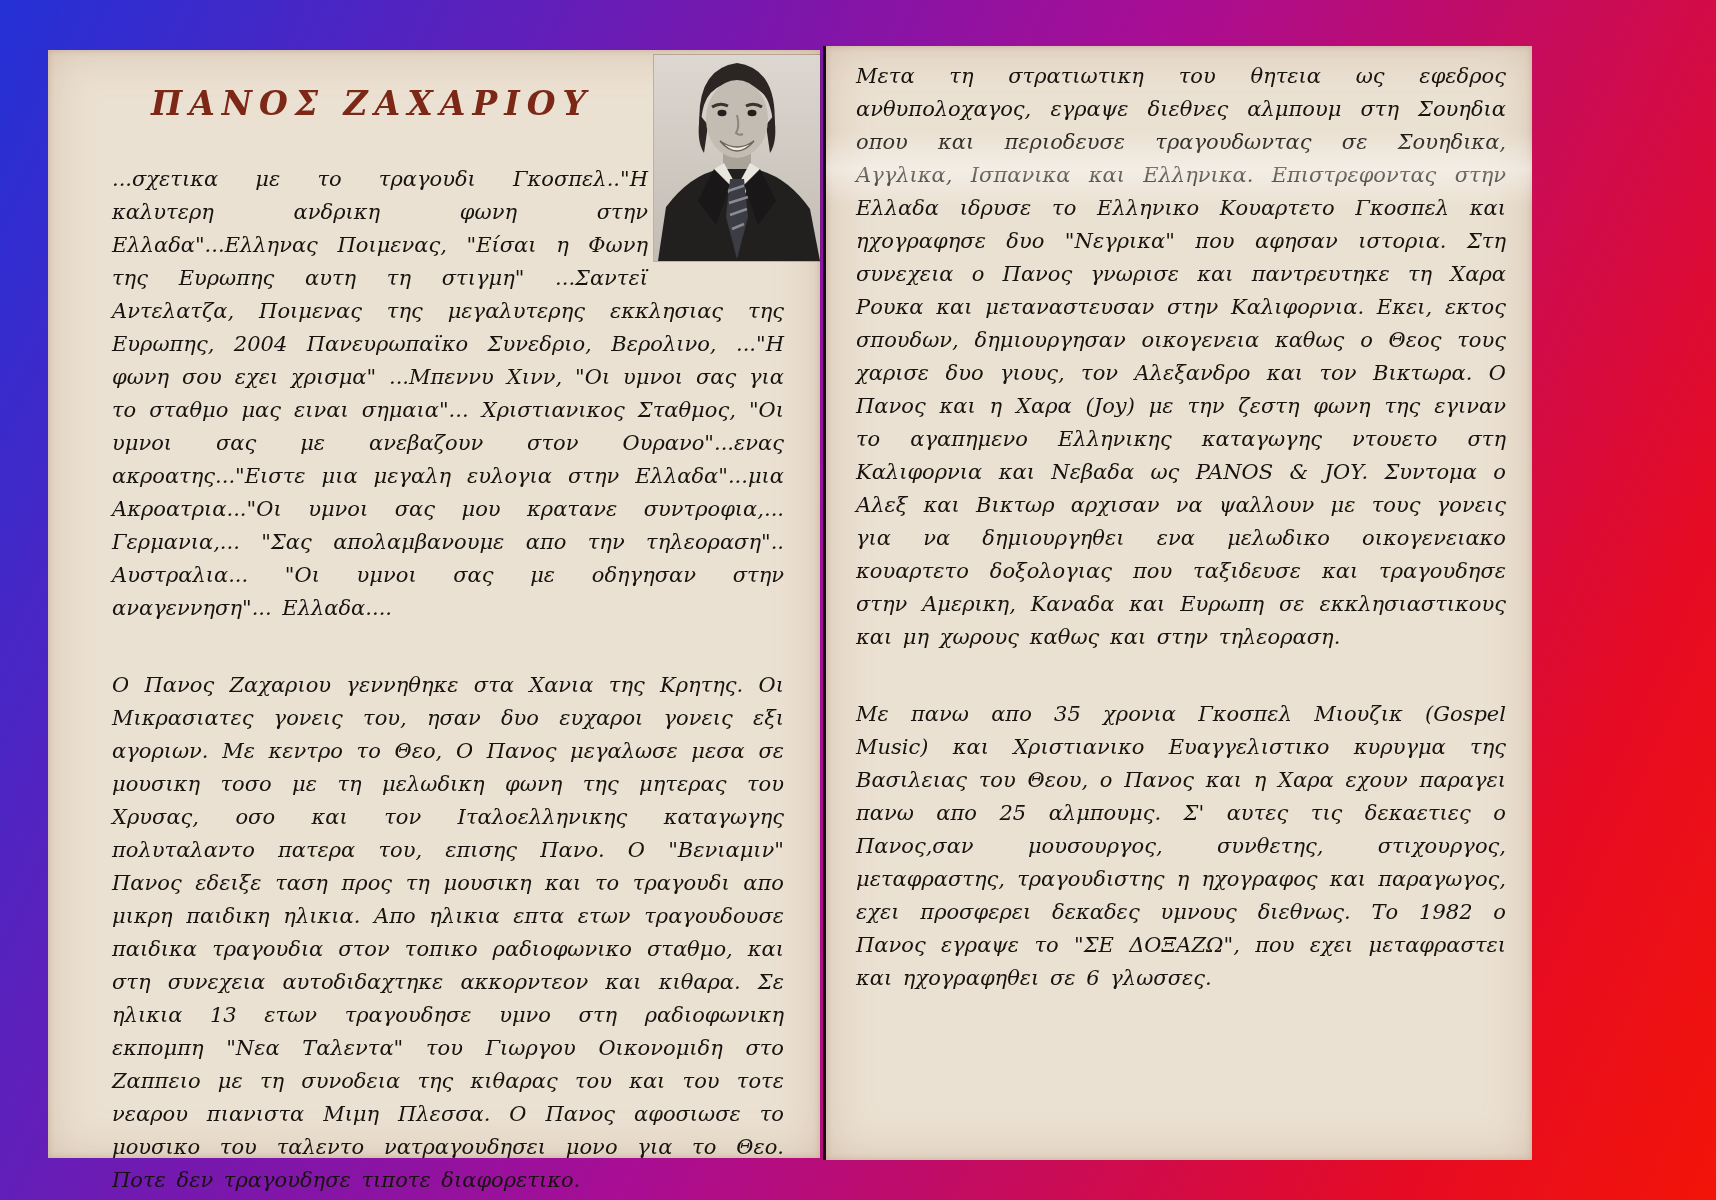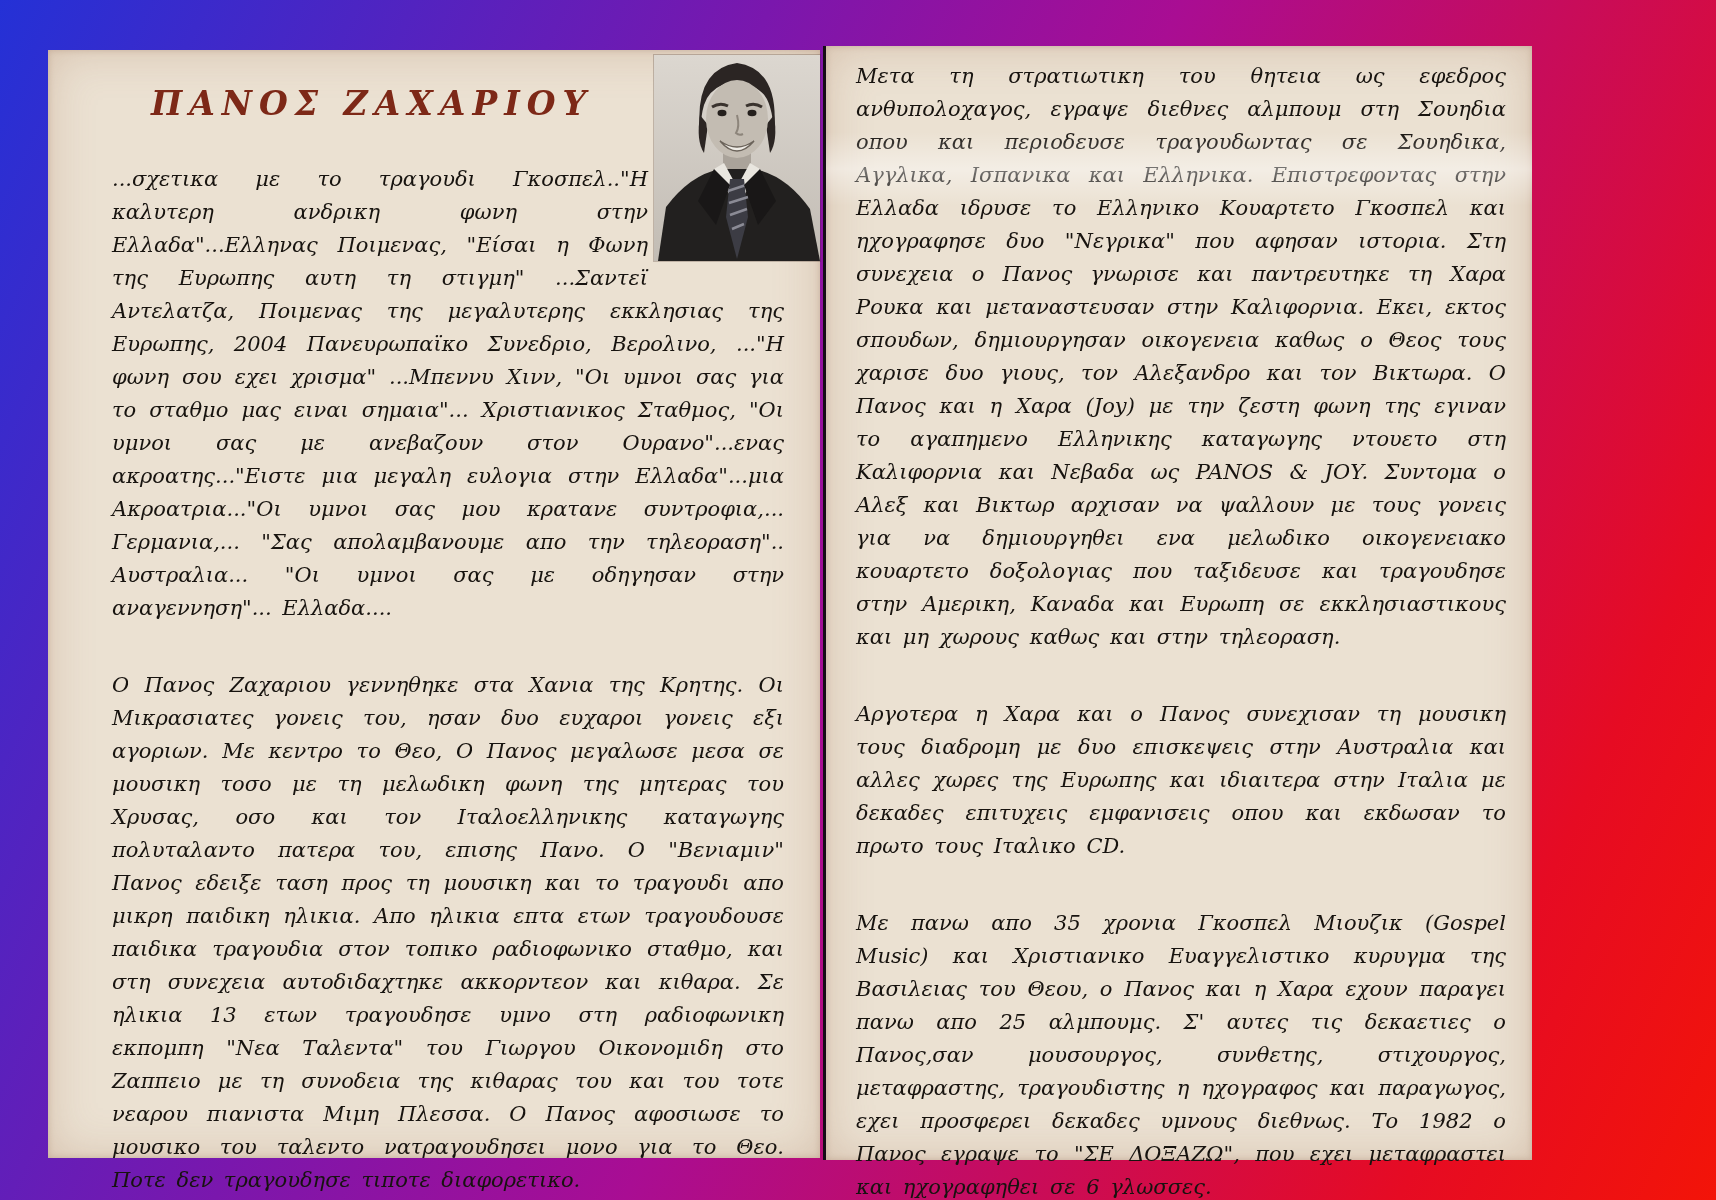--- a/index.html
+++ b/index.html
@@ -89,19 +89,18 @@
     </p>
 
     <p class="para-gap-lg">Ο Πανος Ζαχαριου γεννηθηκε στα Χανια της Κρητης. Οι Μικρασιατες γονεις του, ησαν δυο ευχαροι γονεις εξι αγοριων. Με κεντρο το Θεο, Ο Πανος μεγαλωσε μεσα σε μουσικη τοσο με τη μελωδικη φωνη της μητερας του Χρυσας, οσο και τον Ιταλοελληνικης καταγωγης πολυταλαντο πατερα του, επισης Πανο. Ο "Βενιαμιν" Πανος εδειξε ταση προς τη μουσικη και το τραγουδι απο μικρη παιδικη ηλικια. Απο ηλικια επτα ετων τραγουδουσε παιδικα τραγουδια στον τοπικο ραδιοφωνικο σταθμο, και στη συνεχεια αυτοδιδαχτηκε ακκορντεον και κιθαρα. Σε ηλικια 13 ετων τραγουδησε υμνο στη ραδιοφωνικη εκπομπη "Νεα Ταλεντα" του Γιωργου Οικονομιδη στο Ζαππειο με τη συνοδεια της κιθαρας του και του τοτε νεαρου πιανιστα Μιμη Πλεσσα. Ο Πανος αφοσιωσε το μουσικο του ταλεντο νατραγουδησει μονο για το Θεο. Ποτε δεν τραγουδησε τιποτε διαφορετικο.</p>
 
     <p>Στα 18 βγηκε στην Ευρωπη για θεολογικες σπουδες. Εγεινε μελος του Διεθνους Φωνητικου Κουαρτετου Γκοσπελ της Αγγλιας και περιοδευσε με εμφανισεις σε μικρους και μεγαλους χωρους στην Αγγλια, Γαλλια, Βελγιο, Γερμανια και Ιρλανδια.</p>
   </div>
 
   <div class="page page-right">
     <p class="para-gap-sm">Μετα τη στρατιωτικη του θητεια ως εφεδρος ανθυπολοχαγος, εγραψε διεθνες αλμπουμ στη Σουηδια οπου και περιοδευσε τραγουδωντας σε Σουηδικα, Αγγλικα, Ισπανικα και Ελληνικα. Επιστρεφοντας στην Ελλαδα ιδρυσε το Ελληνικο Κουαρτετο Γκοσπελ και ηχογραφησε δυο "Νεγρικα" που αφησαν ιστορια. Στη συνεχεια ο Πανος γνωρισε και παντρευτηκε τη Χαρα Ρουκα και μεταναστευσαν στην Καλιφορνια. Εκει, εκτος σπουδων, δημιουργησαν οικογενεια καθως ο Θεος τους χαρισε δυο γιους, τον Αλεξανδρο και τον Βικτωρα. Ο Πανος και η Χαρα (Joy) με την ζεστη φωνη της εγιναν το αγαπημενο Ελληνικης καταγωγης ντουετο στη Καλιφορνια και Νεβαδα ως PANOS &amp; JOY. Συντομα ο Αλεξ και Βικτωρ αρχισαν να ψαλλουν με τους γονεις για να δημιουργηθει ενα μελωδικο οικογενειακο κουαρτετο δοξολογιας που ταξιδευσε και τραγουδησε στην Αμερικη, Καναδα και Ευρωπη σε εκκλησιαστικους και μη χωρους καθως και στην τηλεοραση.</p>
 
-    <p class="para-gap-sm">Αργοτερα η Χαρα και ο Πανος συνεχισαν τη μουσικη τους διαδρομη με δυο επισκεψεις στην Αυστραλια και αλλες χωρες της Ευρωπης και ιδιαιτερα στην Ιταλια με δεκαδες επιτυχεις εμφανισεις οπου και εκδωσαν το πρωτο τους Ιταλικο CD.</p>
 
     <p class="para-gap-sm">Με πανω απο 35 χρονια Γκοσπελ Μιουζικ (Gospel Music) και Χριστιανικο Ευαγγελιστικο κυρυγμα της Βασιλειας του Θεου, ο Πανος και η Χαρα εχουν παραγει πανω απο 25 αλμπουμς. Σ' αυτες τις δεκαετιες ο Πανος,σαν μουσουργος, συνθετης, στιχουργος, μεταφραστης, τραγουδιστης η ηχογραφος και παραγωγος, εχει προσφερει δεκαδες υμνους διεθνως. Το 1982 ο Πανος εγραψε το "ΣΕ ΔΟΞΑΖΩ", που εχει μεταφραστει και ηχογραφηθει σε 6 γλωσσες.</p>
 
   </div>
 
 </div>
 
 </body></html>

